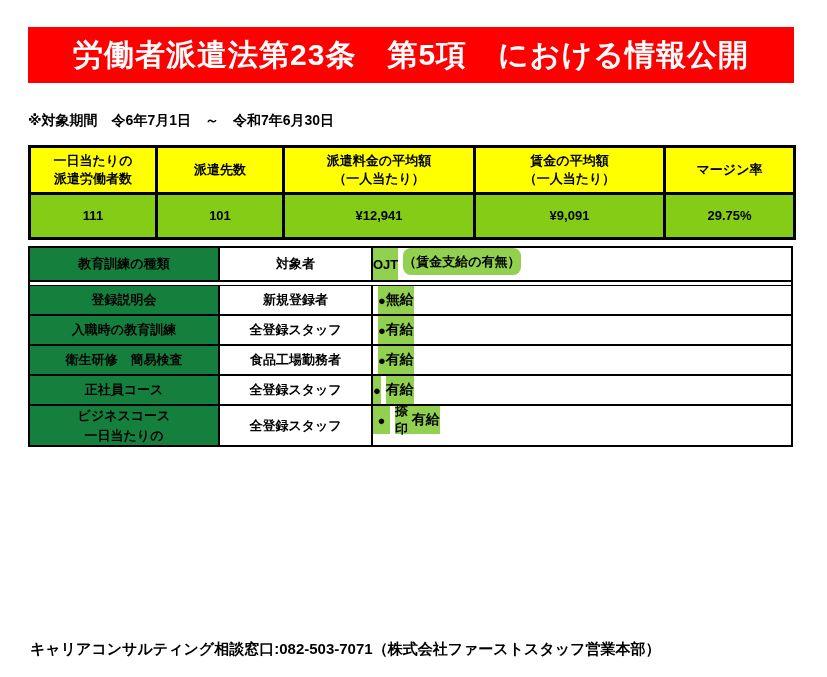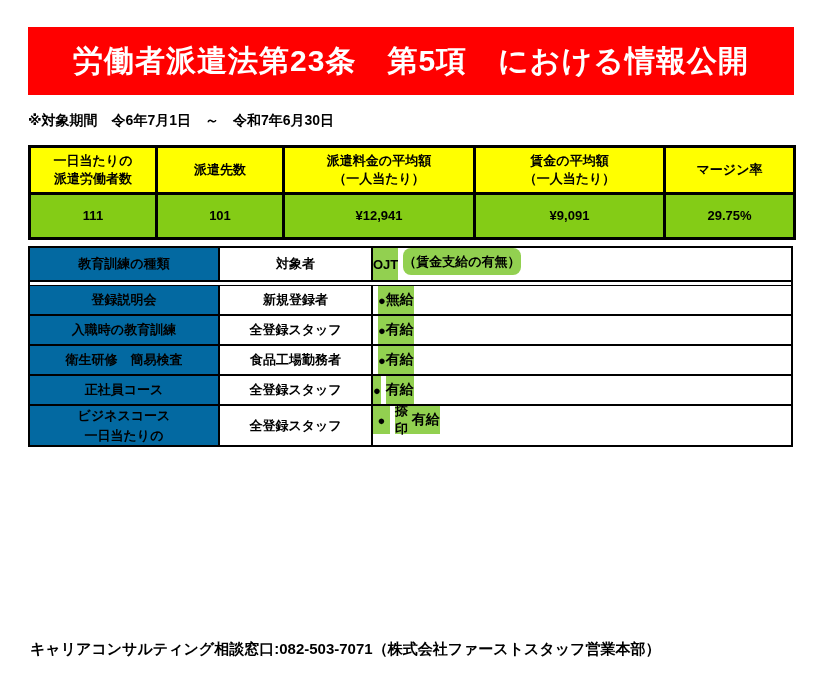--- a/index.html
+++ b/index.html
@@ -5,21 +5,21 @@
   html,body { margin:0; padding:0; }
   body {
     width:827px; height:677px; position:relative; background:#ffffff;
     font-family:"Liberation Sans","DejaVu Sans",sans-serif;
     font-weight:bold; color:#000;
     overflow:hidden;
   }
 
   
   .banner {
-    position:absolute; left:28px; top:27px; width:766px; height:68px;
+    position:absolute; left:28px; top:27px; width:766px; height:56px;
     background:#FF0000; display:flex; align-items:center; justify-content:center;
   }
   .banner-text { color:#ffffff; font-size:30px; letter-spacing:1px; white-space:nowrap; }
 
   
   .subtitle {
     position:absolute; left:28px; top:96px; width:728px;
     font-size:14px; white-space:nowrap;margin-top:16px;
   }
 
@@ -39,21 +39,21 @@
   .ttable {
     position:absolute; left:28px; top:246px; width:765px;
     border:2px solid #000; box-sizing:border-box; background:#ffffff;
   }
   .trow { display:flex; }
   .grow + .grow { border-top:2px solid #000; }
   .c1 {
     width:190px; border-right:2px solid #000; box-sizing:border-box;
     display:flex; align-items:center; justify-content:center;
     text-align:center; font-size:13px; line-height:1.5; white-space:pre-line;
-    background:#0369a1;
+    background:#15803d;
   }
   .c2 {
     width:153px; border-right:2px solid #000; box-sizing:border-box;
     display:flex; align-items:center; justify-content:center;
     text-align:left; font-size:13px; background:#ffffff;
   }
   .gz { flex:1; display:flex; background:#ffffff; }
   .gz-top { display:flex; height:28px; }
   .thead .gz-top { height:32px; }
   .gcell {

